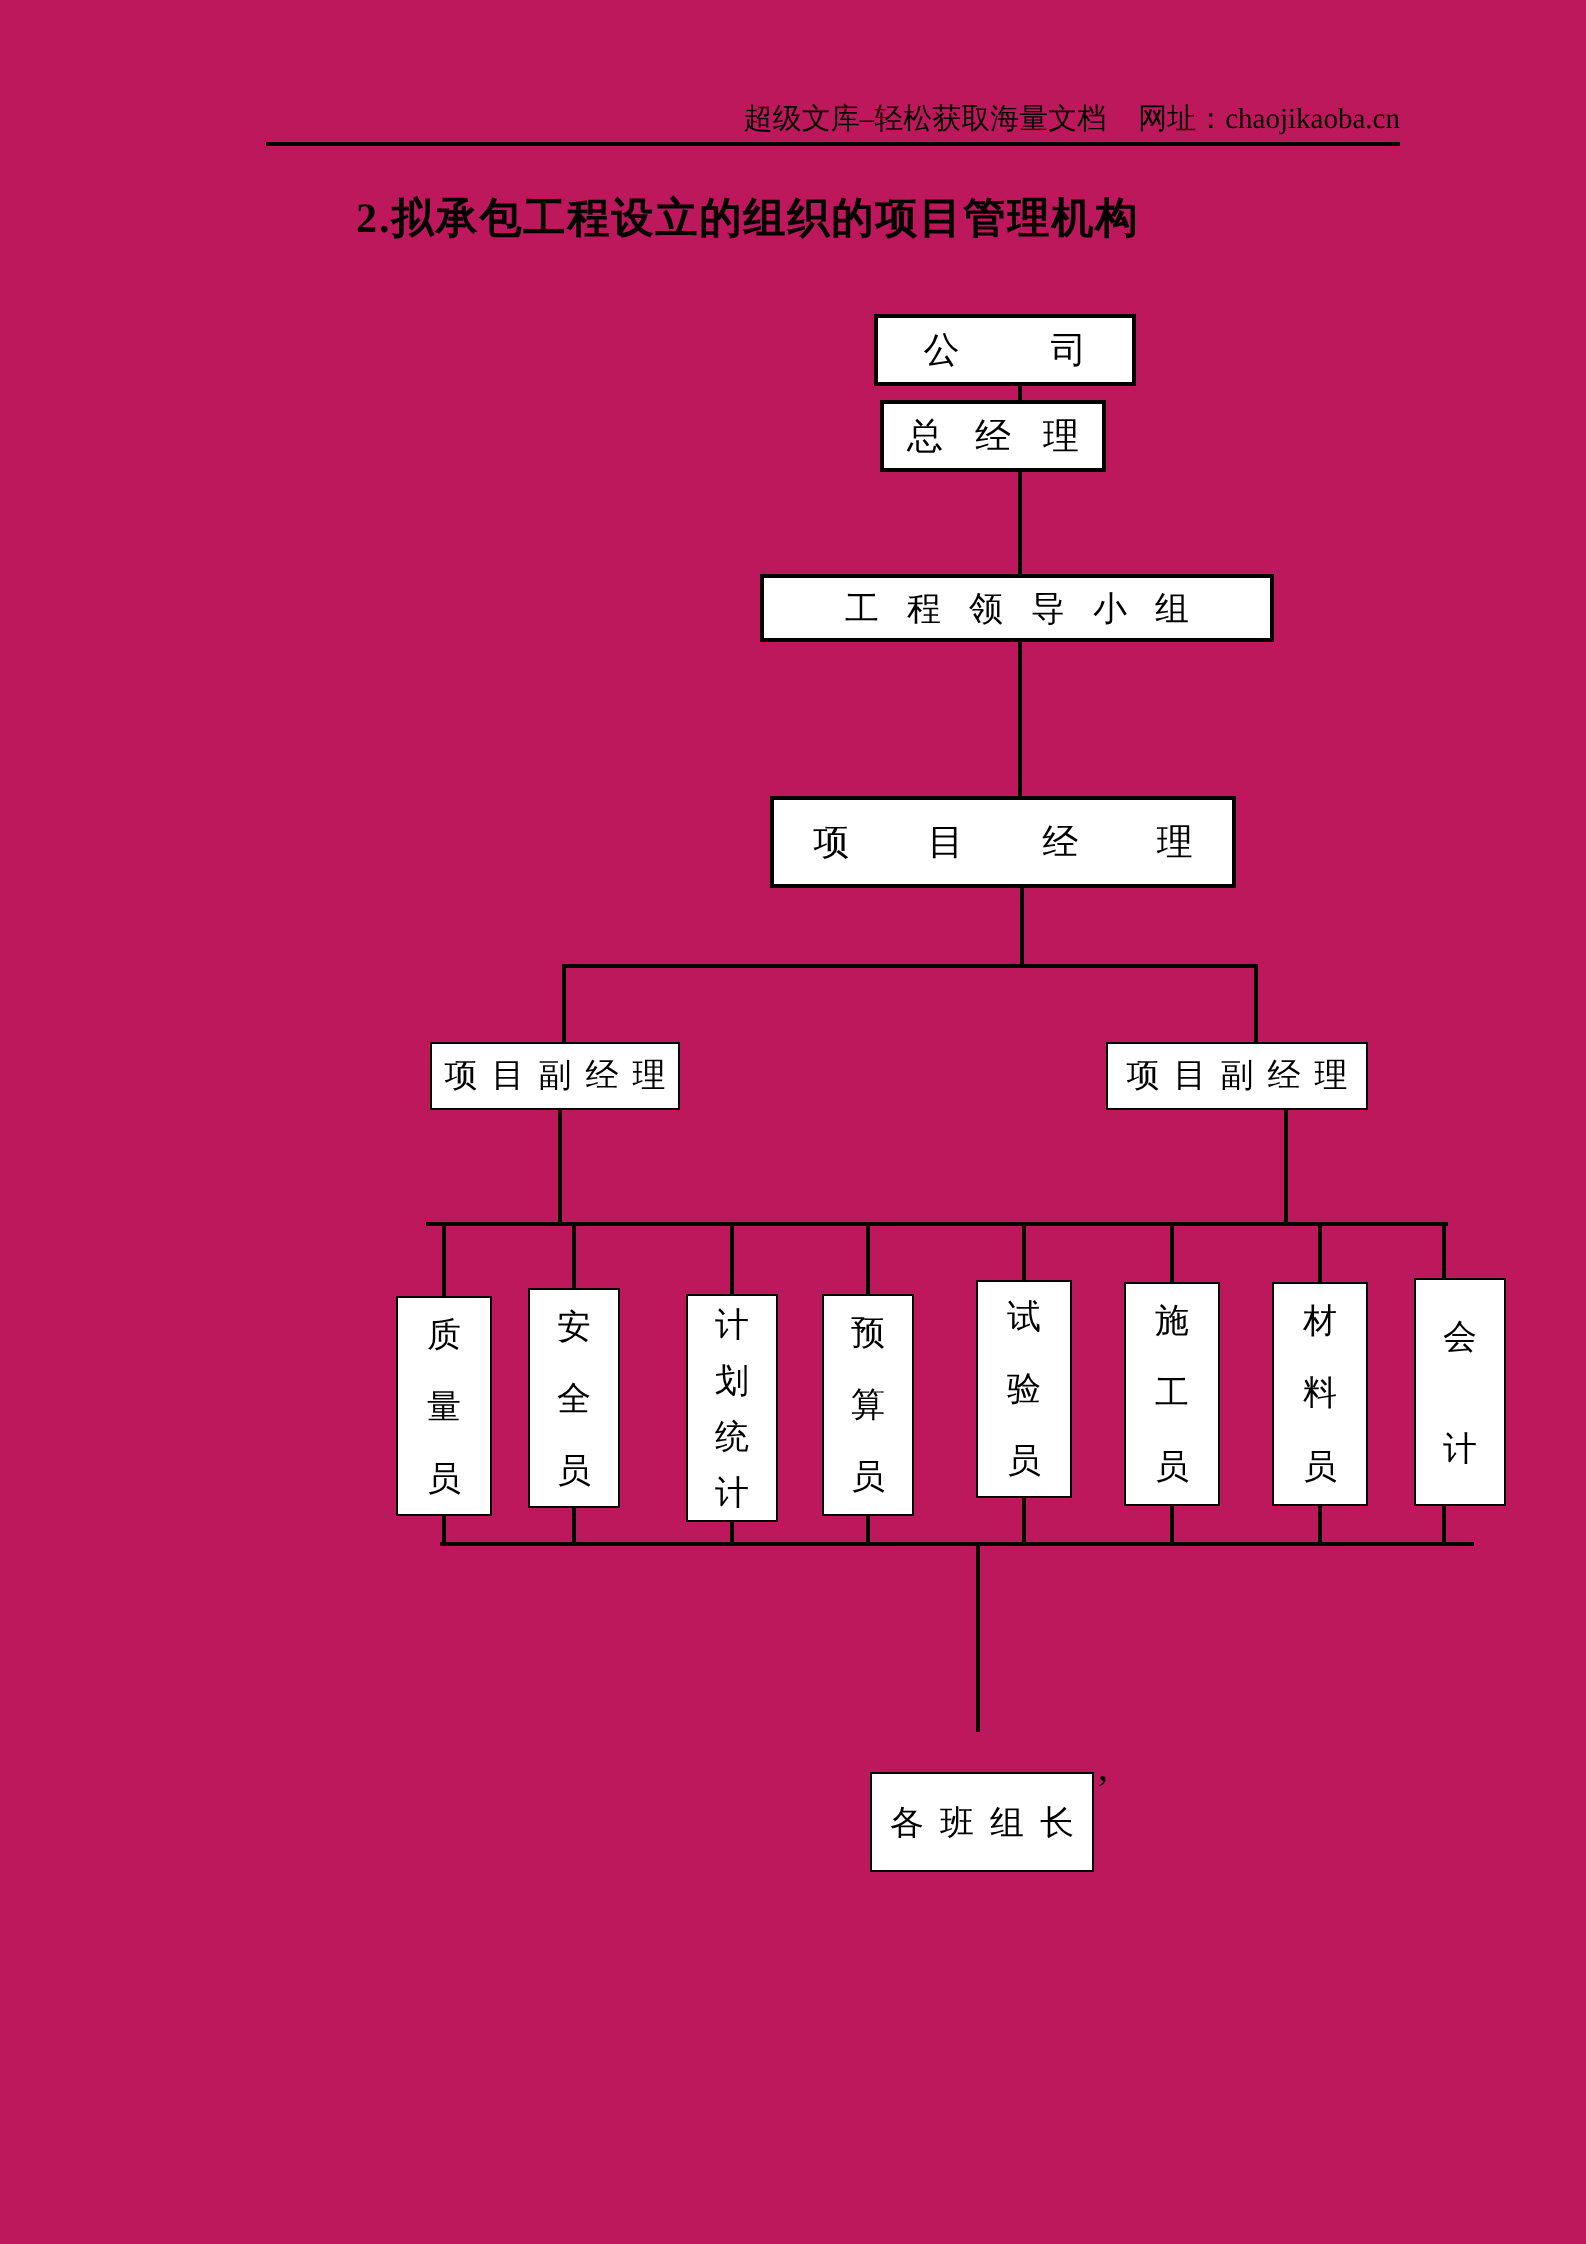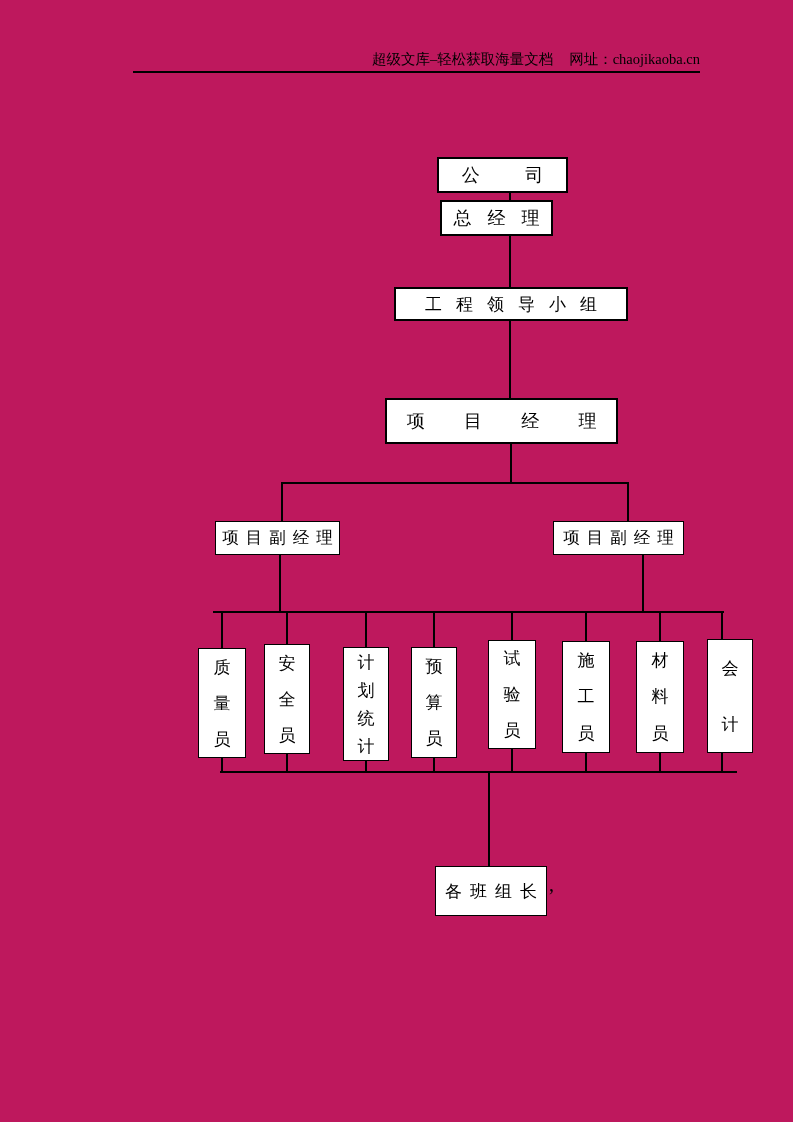--- a/index.html
+++ b/index.html
@@ -17,39 +17,40 @@
   .thin { border-width: 1.5px; }
 
   
   .spread { justify-content: space-around; }
   .spread span { display: block; }
 
   
   .ls16 { letter-spacing: 16px; padding-left: 16px; }
   .ls14 { letter-spacing: 14px; padding-left: 14px; font-size: 17px; }
   .ls7  { letter-spacing: 7px;  padding-left: 7px;  font-size: 16.5px; }
-  .ls8  { letter-spacing: 8px;  padding-left: 8px;  font-size: 17px; }
+  .ls8  { letter-spacing: 8px;  padding-left: 8px;  font-size: 17px; margin-top: 20px; }
 
   
   .vbox { flex-direction: column; justify-content: space-around; font-size: 17px; }
   .vbox span { display: block; line-height: 1; }
 
   .comma { position: absolute; left: 549px; top: 873px; font-size: 20px; }
 </style>
 </head>
 <body>
 
 <div class="page">
 
   <div class="header">
     <span>超级文库–轻松获取海量文档</span>
     <span>网址：chaojikaoba.cn</span>
   </div>
   <div class="rule"></div>
 
+  <div class="title">2.拟承包工程设立的组织的项目管理机构</div>
 
   <div class="line" style="left:509px;top:192px;width:2px;height:10px"></div>
   <div class="line" style="left:509px;top:235px;width:2px;height:53px"></div>
   <div class="line" style="left:509px;top:319px;width:2px;height:80px"></div>
   <div class="line" style="left:510px;top:443px;width:2px;height:41px"></div>
   <div class="line" style="left:281px;top:482px;width:348px;height:2px"></div>
   <div class="line" style="left:281px;top:482px;width:2px;height:40px"></div>
   <div class="line" style="left:627px;top:482px;width:2px;height:40px"></div>
   <div class="line" style="left:279px;top:553px;width:2px;height:60px"></div>
   <div class="line" style="left:642px;top:553px;width:2px;height:60px"></div>
@@ -76,21 +77,21 @@
   <div class="line" style="left:220px;top:771px;width:517px;height:2px"></div>
   <div class="line" style="left:488px;top:771px;width:2px;height:95px"></div>
 
   <div class="box spread" style="left:437px;top:157px;width:131px;height:36px">
       <span>公</span>
       <span>司</span>
     </div>
 
   <div class="box ls16" style="left:440px;top:200px;width:113px;height:36px">总经理</div>
 
-  <div class="box ls14" style="left:394px;top:287px;width:234px;height:34px">工程领导小组</div>
+  <div class="box ls14" style="left:380px;top:287px;width:257px;height:34px">工程领导小组</div>
 
   <div class="box spread" style="left:385px;top:398px;width:233px;height:46px">
       <span>项</span>
       <span>目</span>
       <span>经</span>
       <span>理</span>
     </div>
 
   <div class="box thin ls7" style="left:215px;top:521px;width:125px;height:34px">项目副经理</div>
 

